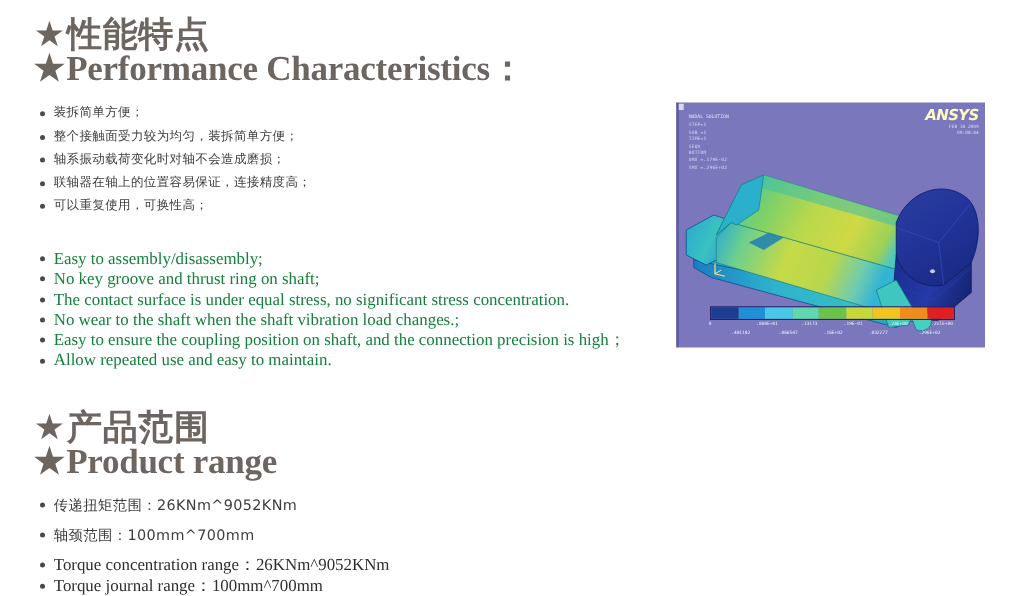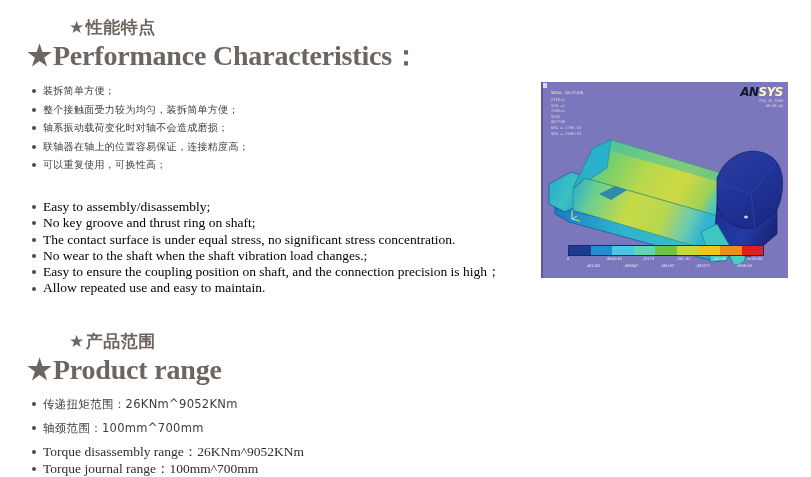--- a/index.html
+++ b/index.html
@@ -13,27 +13,26 @@
     height: 477px;
     background: #ffffff;
     overflow: hidden;
     font-family: "Liberation Sans", "DejaVu Sans", sans-serif;
   }
 
   
   .section { position: absolute; }
   .heading-cn {
     font-family: "DejaVu Sans", "Liberation Sans", sans-serif;
-    font-size: 17px;
+    font-size: 28px;
     font-weight: bold;
     color: #6d655f;
     letter-spacing: 0.5px;
     line-height: 27px;
     white-space: nowrap;
-    margin-left: 42px;
   }
   .heading-en {
     font-family: Liberation Serif, serif;
     font-size: 28px;
     font-weight: bold;
     color: #6d655f;
     letter-spacing: -0.2px;
     line-height: 29px;
     white-space: nowrap;
   }
@@ -69,21 +68,21 @@
   .list-cn li {
     font-family: "DejaVu Sans", "Liberation Sans", sans-serif;
     font-size: 10px;
     color: #3d3d3d;
     line-height: 18.5px;
     letter-spacing: 0.3px;
   }
   .list-en li {
     font-family: "Liberation Serif", "DejaVu Serif", serif;
     font-size: 13.5px;
-    color: #000000;
+    color: #15803d;
     line-height: 16.3px;
   }
   .list-range-cn li {
     font-family: "DejaVu Sans", "Liberation Sans", sans-serif;
     font-size: 11.5px;
     color: #3d3d3d;
     line-height: 24px;
     letter-spacing: 0.3px;
   }
   .list-range-en li {
@@ -117,21 +116,21 @@
     position: absolute;
     right: 5px;
     top: 3px;
     font-family: "DejaVu Sans", "Liberation Sans", sans-serif;
     font-size: 12px;
     font-weight: bold;
     font-style: italic;
     letter-spacing: -0.5px;
     color: #2b2f86;
   }
-  .ansys-logo .an { color: #0f172a; }
+  .ansys-logo .an { color: #fef9c3; }
   .ansys-logo .sys { color: #fef9c3; }
 
   .hdr-block {
     position: absolute;
     left: 10px;
     top: 8px;
     font-family: "DejaVu Sans Mono", "Liberation Mono", monospace;
     font-size: 3.6px;
     line-height: 5.6px;
     color: #e8e8f6;
@@ -240,21 +239,21 @@
     <div class="heading-cn"><span class="star">★</span><span>产品范围</span></div>
     <div class="heading-en"><span class="star">★</span><span>Product range</span></div>
   </div>
 
   <ul class="blist list-range-cn" style="position:absolute; left:30px; top:392px;">
     <li><span>传递扭矩范围：26KNm^9052KNm</span></li>
     <li><span>轴颈范围：100mm^700mm</span></li>
   </ul>
 
   <ul class="blist list-range-en" style="position:absolute; left:30px; top:443px;">
-    <li><span>Torque disassembly range：26KNm^9052KNm</span></li>
+    <li><span>Torque concentration range：26KNm^9052KNm</span></li>
     <li><span>Torque journal range：100mm^700mm</span></li>
   </ul>
 
   <div id="fea-figure">
     <div class="edge-left"></div>
     <div class="tick-tl"></div>
 
     <div class="hdr-title">NODAL SOLUTION</div>
     <div class="hdr-block" style="top:16px;">STEP=1
 SUB =1

